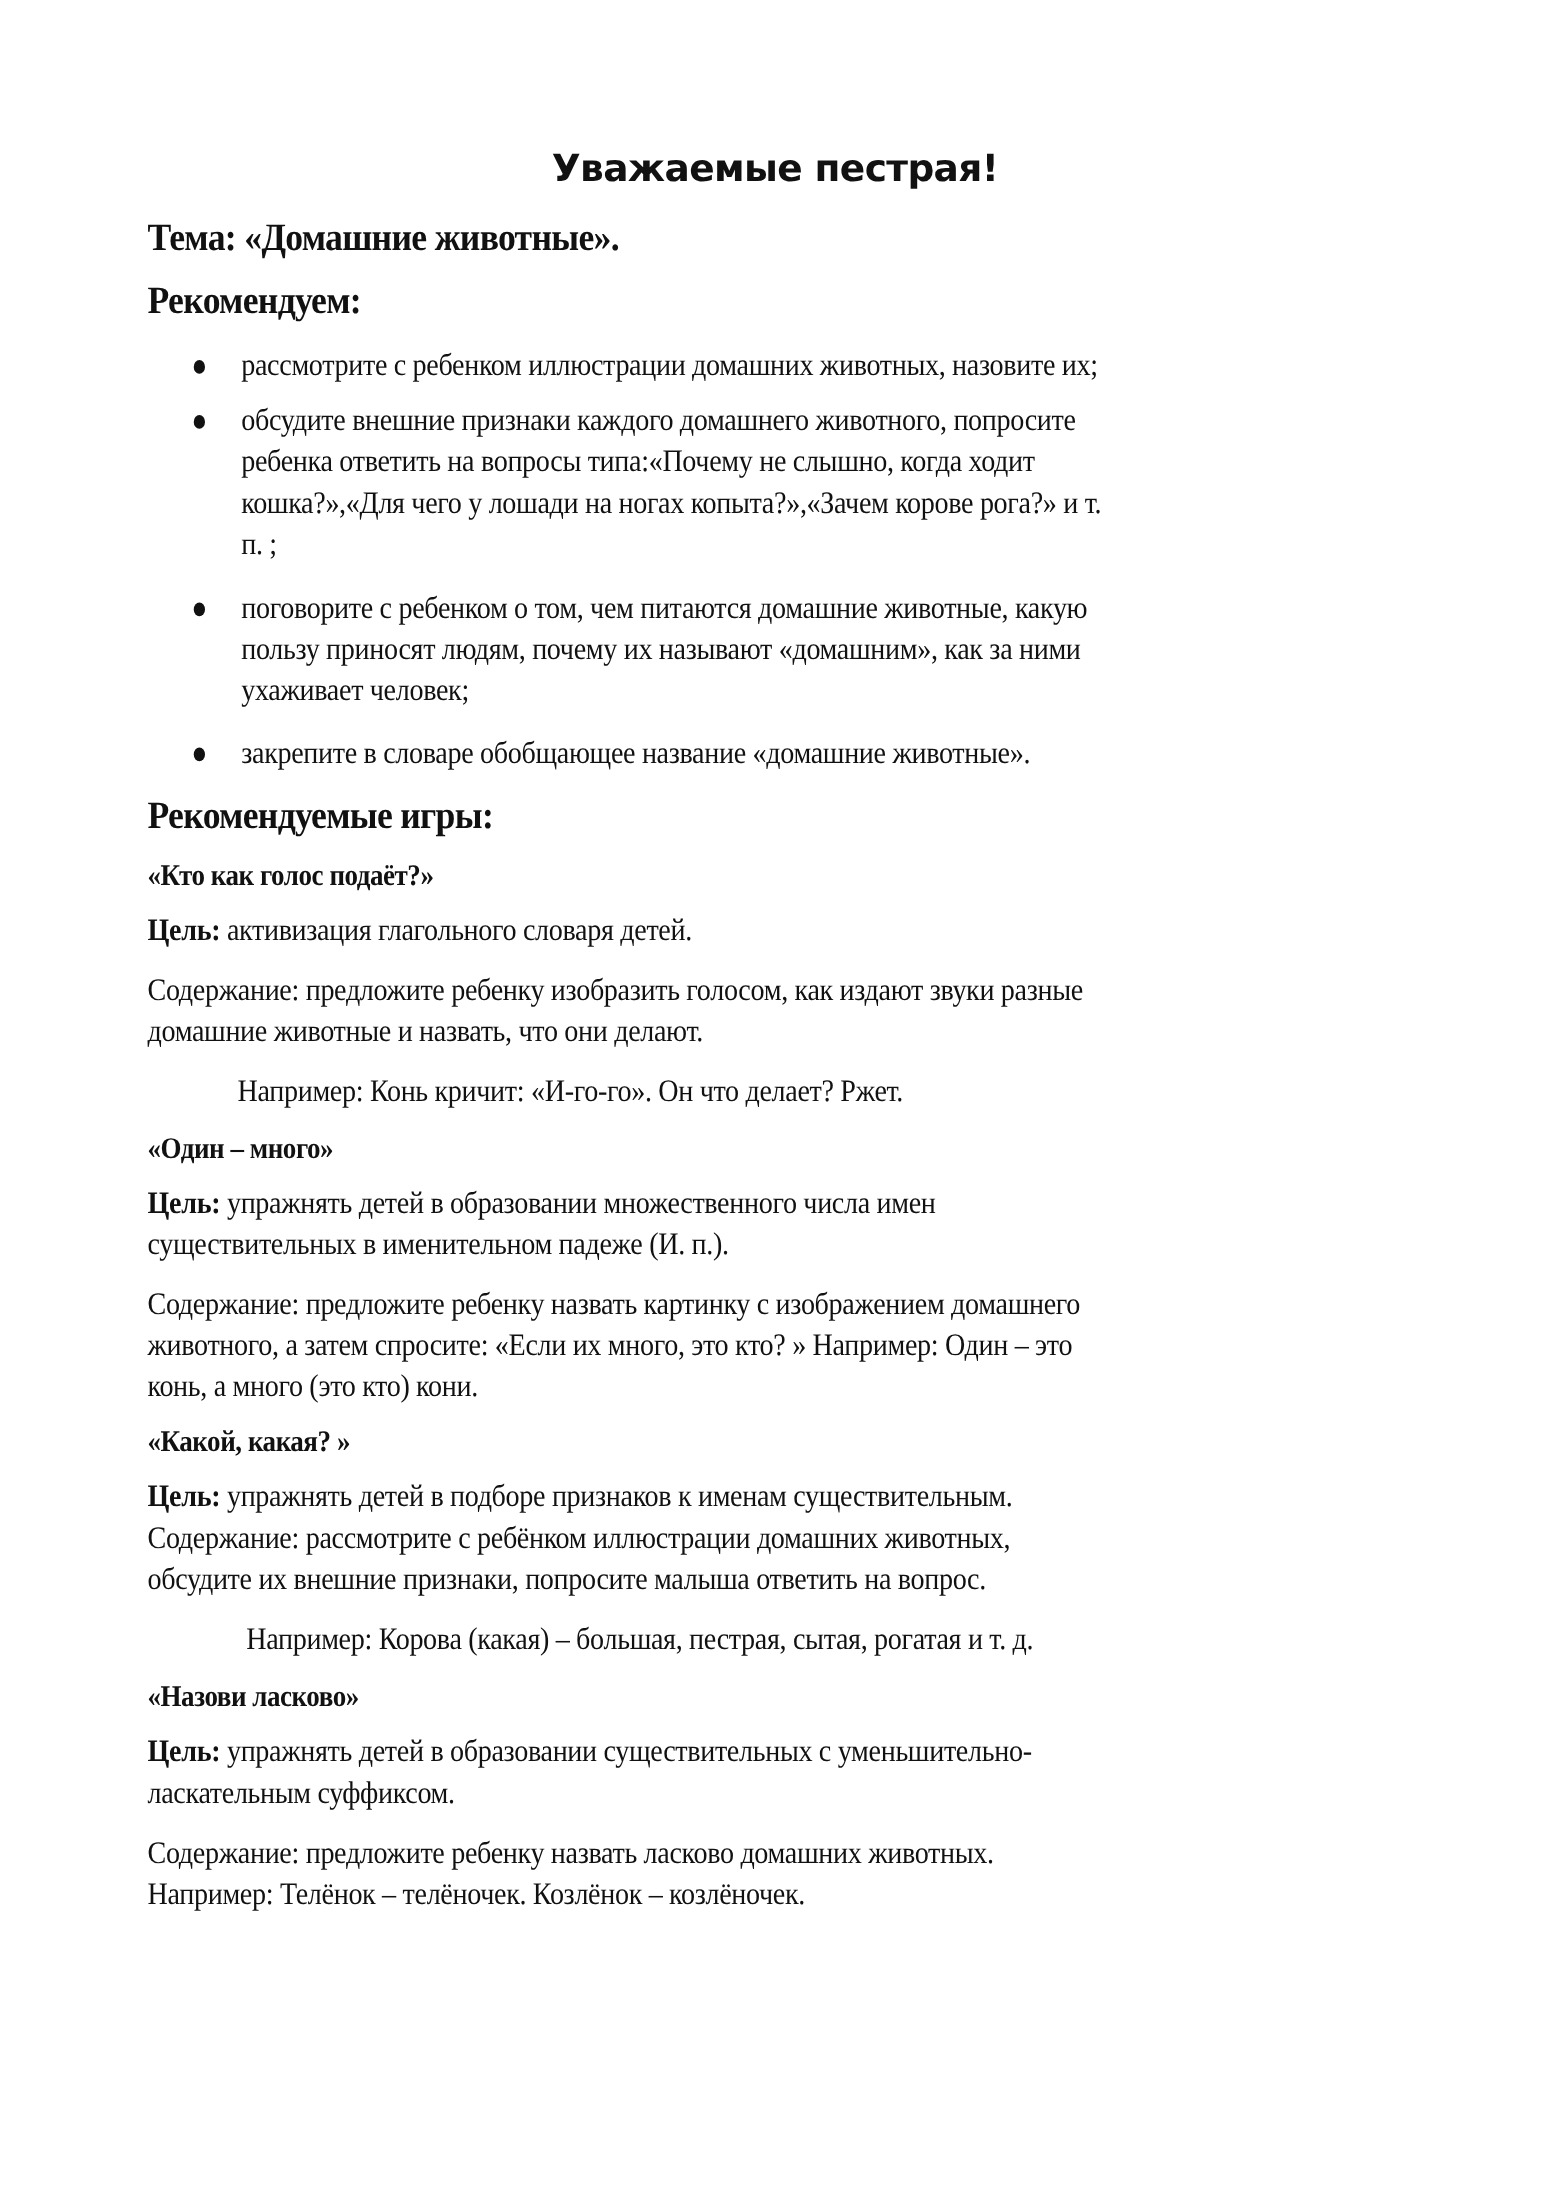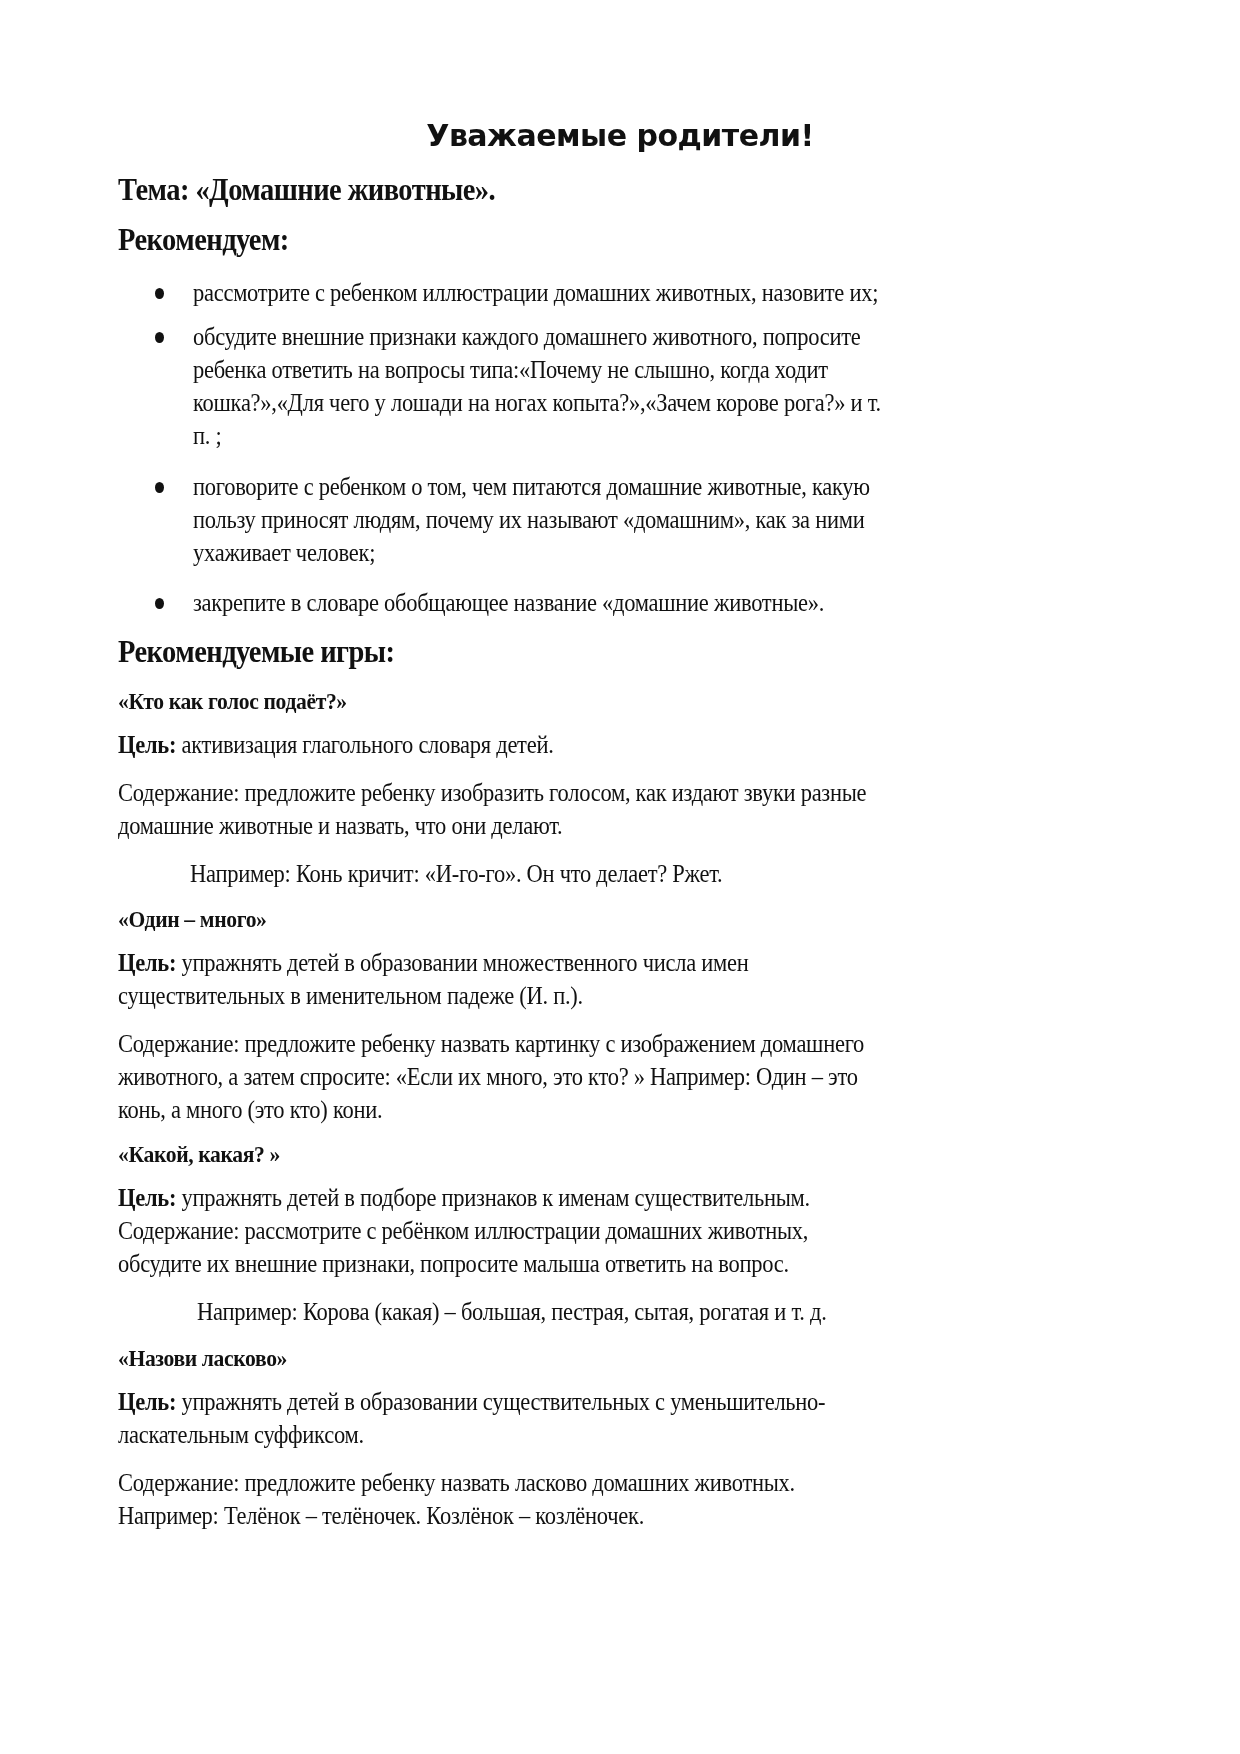--- a/index.html
+++ b/index.html
@@ -37,21 +37,21 @@
     position: absolute; left: 118px; font-weight: bold; font-size: 24px;
     letter-spacing: -0.4px; transform: scaleX(0.9); transform-origin: left;
   }
   .b { font-weight: bold; }
 </style>
 </head>
 <body>
 
 <div class="page">
 
-  <div class="title">Уважаемые родители!</div>
+  <div class="title">Уважаемые пестрая!</div>
   <div class="h-big" style="top:172px">Тема: «Домашние животные».</div>
   <div class="h-big" style="top:222px">Рекомендуем:</div>
 
   <div class="bullet-row" style="top:276px">
     <span class="bullet-dot"></span>
     <div class="bullet-text" style="top:0">рассмотрите с ребенком иллюстрации домашних животных, назовите их;</div>
   </div>
 
   <div class="bullet-row" style="top:320px">
     <span class="bullet-dot"></span>

